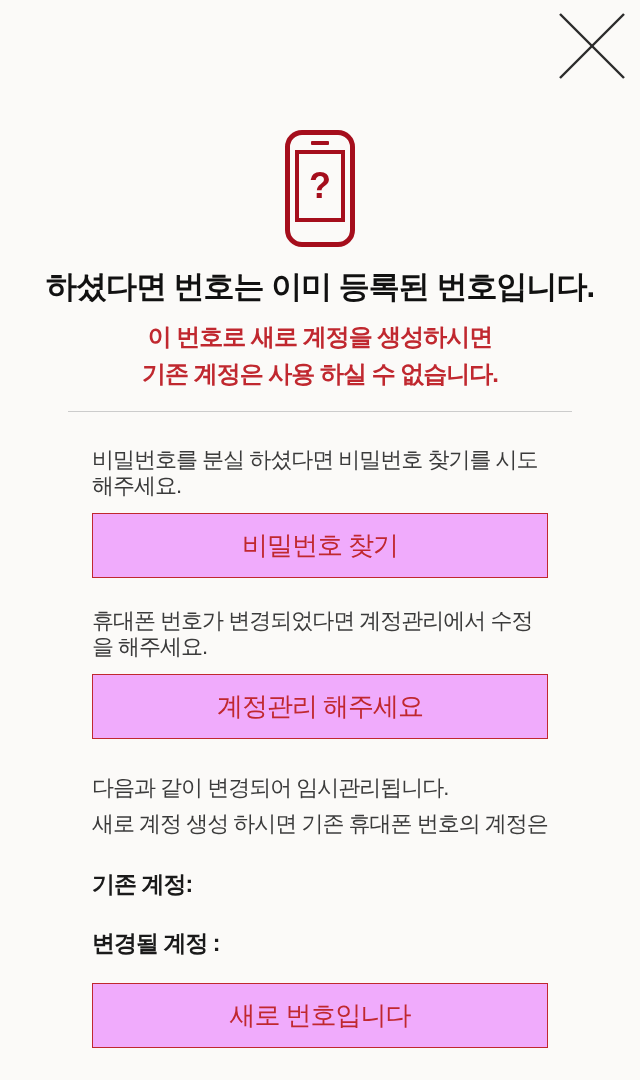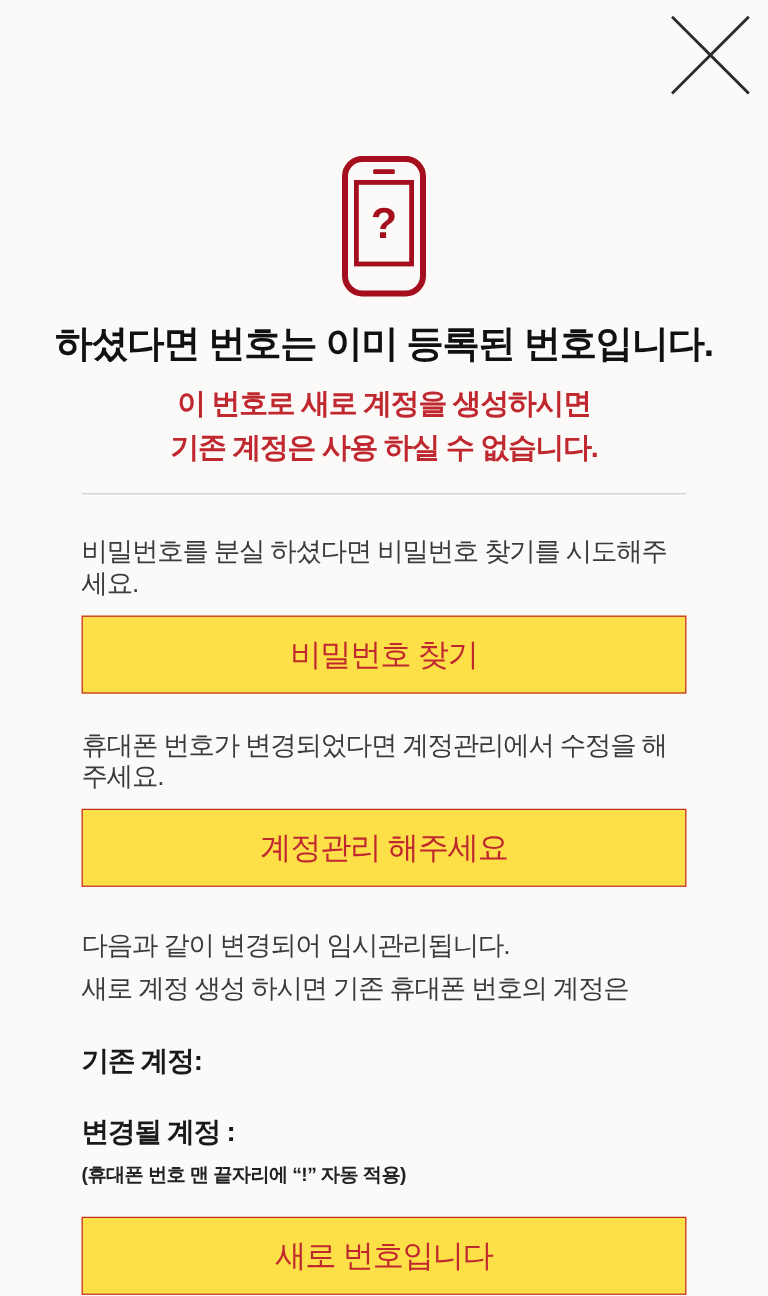--- a/index.html
+++ b/index.html
@@ -91,33 +91,33 @@
   }
 
   .divider {
     margin: 19px 68px 0 68px;
     border: none;
     border-top: 1px solid #cccccc;
     height: 0;
   }
 
   
-  .content { padding: 0 68px; }
+  .content { padding: 0 92px; }
   .desc {
     margin-top: 35px;
     font-size: 22px;
     color: #3b3b3b;
     letter-spacing: -1px;
     line-height: 26px;
   }
   .outline-btn {
     margin-top: 14px;
     width: 100%;
     height: 65px;
-    background: #fde047;
+    background: #f0abfc;
     border: 1px solid #c0282f;
     color: #c0282f;
     font-size: 26px;
     letter-spacing: -1px;
     text-align: center;
     cursor: pointer;
     display: block;
     font-family: "Liberation Sans", "DejaVu Sans", sans-serif;
   }
   .desc.second { margin-top: 30px; }
@@ -183,19 +183,18 @@
     <p class="desc second">휴대폰 번호가 변경되었다면 계정관리에서 수정을 해주세요.</p>
     <button class="outline-btn">계정관리 해주세요</button>
 
     <div class="para">
       <div>다음과 같이 변경되어 임시관리됩니다.</div>
       <div>새로 계정 생성 하시면 기존 휴대폰 번호의 계정은</div>
     </div>
 
     <div class="label-line label-existing">기존 계정:</div>
     <div class="label-line label-changed">변경될 계정 :</div>
-    <div class="note">(휴대폰 번호 맨 끝자리에 “!” 자동 적용)</div>
 
     <button class="outline-btn create-btn">새로 번호입니다</button>
 
   </div>
 
 </div>
 
 </body></html>

